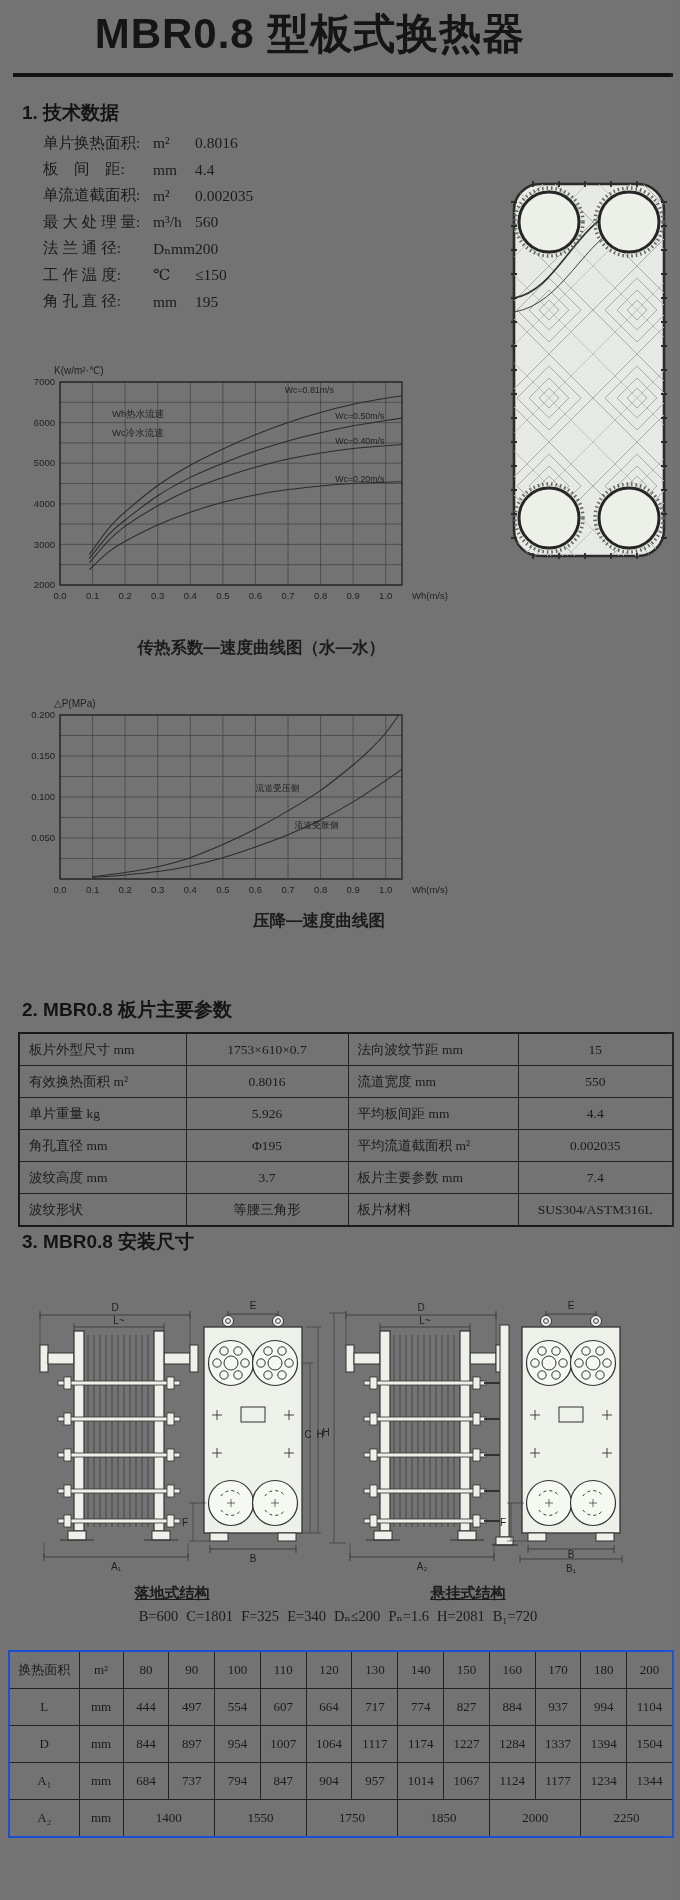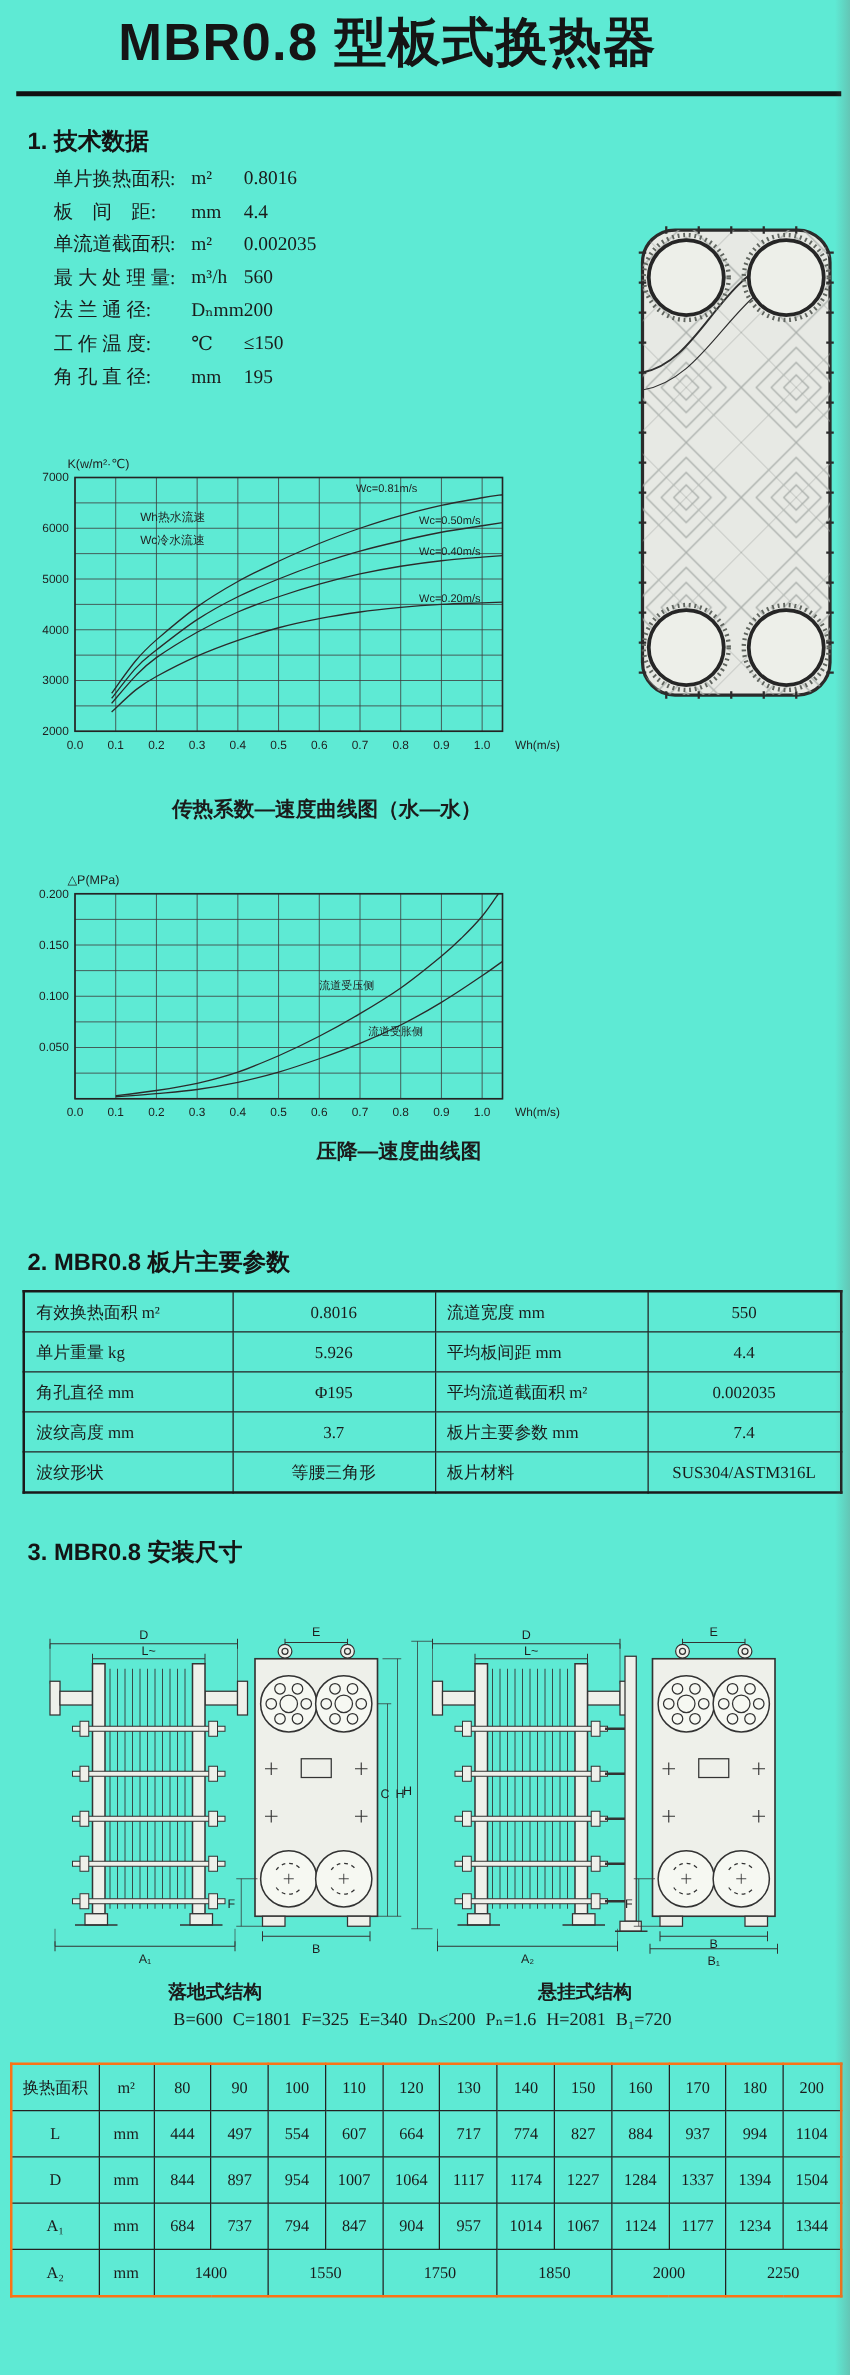--- a/index.html
+++ b/index.html
@@ -1,16 +1,16 @@
 <!DOCTYPE html>
 <html><head>
 <meta charset="utf-8">
 <style>
   html,body{margin:0;padding:0;background:#d8dad5;}
-  .page{position:relative;width:680px;height:1900px;background:#5eead4;overflow:hidden;
+  .page{position:relative;width:680px;height:1900px;background:#737373;overflow:hidden;
         font-family:"Liberation Serif","DejaVu Serif","DejaVu Sans",serif;color:#1b1b1b;}
   .edge{position:absolute;right:0;top:0;width:12px;height:100%;
         background:linear-gradient(to left,rgba(110,115,110,.30),rgba(110,115,110,0));}
   .title{position:absolute;top:6px;left:0;width:620px;margin:0;text-align:center;
          font-family:"Liberation Sans","DejaVu Sans",sans-serif;font-weight:bold;
          font-size:42px;letter-spacing:1px;color:#151515;}
   .rule{position:absolute;top:73px;left:13px;width:660px;height:4px;background:#111;}
   .h2{position:absolute;left:22px;margin:0;font-family:"Liberation Sans","DejaVu Sans",sans-serif;
       font-weight:bold;font-size:19px;color:#141414;}
   #h2-1{top:100px}#h2-2{top:997px}#h2-3{top:1229px}
@@ -24,26 +24,26 @@
   .plate{position:absolute;left:505px;top:178px;}
   .caption{position:absolute;left:40px;width:345px;margin:0;text-align:right;
            font-family:"Liberation Sans","DejaVu Sans",sans-serif;font-weight:bold;font-size:16.5px;}
   #cap1{top:637px}#cap2{top:910px}
   table.param{position:absolute;left:18px;top:1032px;width:654px;border-collapse:collapse;
               table-layout:fixed;font-size:13.5px;border:2px solid #1a1a1a;background:transparent;}
   table.param td{border:1px solid #222;height:29px;overflow:hidden;white-space:nowrap;}
   table.param td.lab{text-align:left;padding-left:9px;}
   table.param td.val{text-align:center;}
   #drawings{position:absolute;left:20px;top:1285px;}
-  .capA,.capB{position:absolute;top:1584px;width:160px;text-align:center;font-weight:bold;font-size:15px;}
+  .capA,.capB{position:absolute;top:1584px;width:160px;text-align:center;font-weight:bold;font-size:15px;text-decoration:underline;}
   .capA{left:92px}.capB{left:388px}
   .dimline{position:absolute;left:36px;top:1608px;width:604px;display:flex;justify-content:center;
            gap:8px;font-size:14.5px;white-space:nowrap;}
   table.dimt{position:absolute;left:8px;top:1650px;width:664px;border-collapse:collapse;
-             table-layout:fixed;font-size:13px;border:2px solid #f97316;text-align:center;}
+             table-layout:fixed;font-size:13px;border:2px solid #1d4ed8;text-align:center;}
   table.dimt td{border:1px solid #222;height:34px;overflow:hidden;white-space:nowrap;}
   text{fill:#1f1f1f}
   .tick{font:9.5px "Liberation Sans","DejaVu Sans",sans-serif;}
   .axl{font:9.5px "Liberation Sans","DejaVu Sans",sans-serif;}
   .ylab{font:10px "Liberation Sans","DejaVu Sans",sans-serif;}
   .ann{font:9.5px "Liberation Sans","DejaVu Sans",sans-serif;}
   .clab{font:8.8px "Liberation Sans","DejaVu Sans",sans-serif;}
   .dl{font:10px "Liberation Sans","DejaVu Sans",sans-serif;}
 </style>
 </head>
@@ -222,20 +222,26 @@
 
   <h2 class="h2" id="h2-2">2.  MBR0.8 板片主要参数</h2>
   <table class="param">
     <colgroup>
         <col style="width:167px">
         <col style="width:162px">
         <col style="width:170px">
         <col style="width:155px">
       </colgroup>
     <tbody id="paramBody">
+        <tr>
+          <td class="lab">板片外型尺寸 mm</td>
+          <td class="val">1753×610×0.7</td>
+          <td class="lab">法向波纹节距 mm</td>
+          <td class="val">15</td>
+        </tr>
         <tr>
           <td class="lab">有效换热面积 m²</td>
           <td class="val">0.8016</td>
           <td class="lab">流道宽度 mm</td>
           <td class="val">550</td>
         </tr>
         <tr>
           <td class="lab">单片重量 kg</td>
           <td class="val">5.926</td>
           <td class="lab">平均板间距 mm</td>

